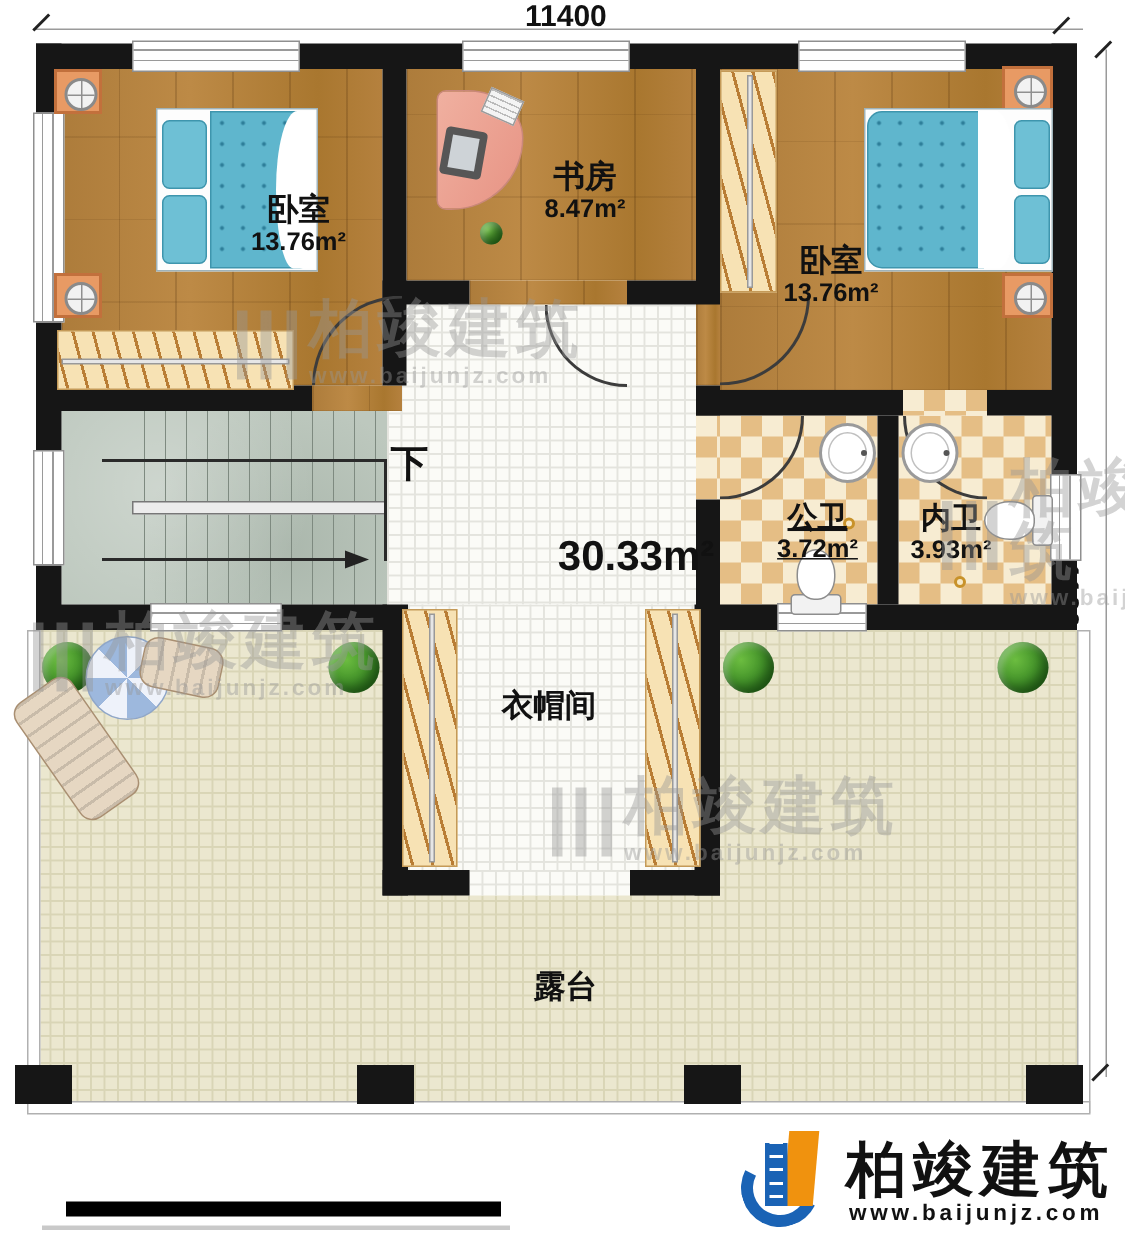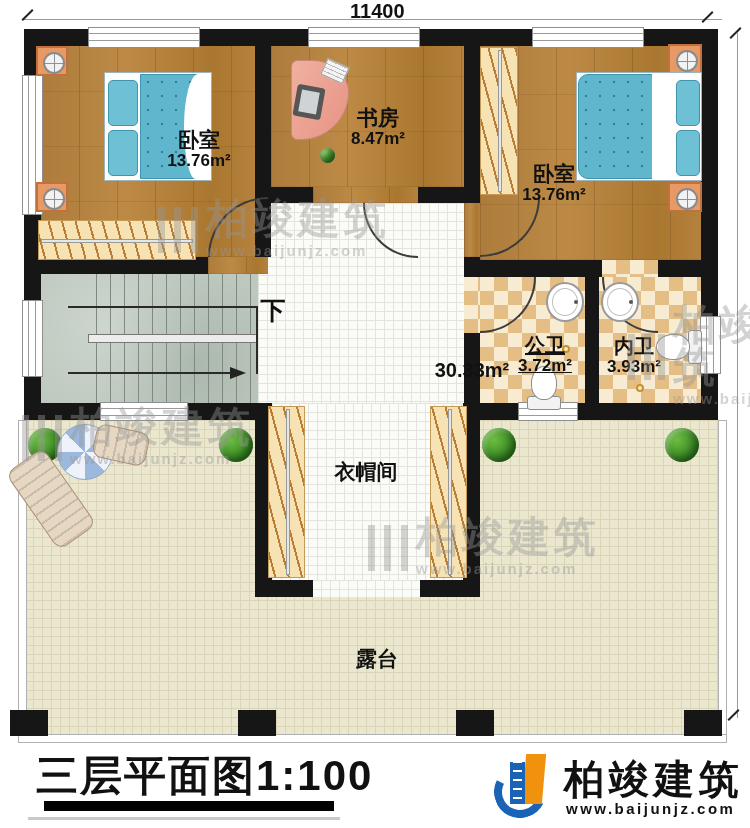--- a/index.html
+++ b/index.html
@@ -216,59 +216,57 @@
   <div class="abs" style="left:57px;top:424px;width:56px;height:56px;border-radius:50%;
        background:conic-gradient(#eef2fa 0 45deg,#9db8dd 45deg 90deg,#eef2fa 90deg 135deg,#9db8dd 135deg 180deg,#eef2fa 180deg 225deg,#9db8dd 225deg 270deg,#eef2fa 270deg 315deg,#9db8dd 315deg);
        border:1px solid #8fa6c8;box-sizing:border-box;"></div>
   <div class="lounger" style="left:28px;top:452px;width:44px;height:92px;transform:rotate(-35deg);"></div>
   <div class="lounger" style="left:94px;top:428px;width:52px;height:32px;transform:rotate(12deg);background-image:repeating-linear-gradient(90deg,rgba(0,0,0,.13) 0 2px,transparent 2px 10px);"></div>
 
   <div class="rlabel" style="left:199px;top:150px;">
     <span class="rname">卧室</span>
       <span class="rarea">13.76m²</span>
     </div>
-  <div class="rlabel" style="left:378px;top:128px;">
+  <div class="rlabel" style="left:390px;top:128px;">
     <span class="rname">书房</span>
       <span class="rarea">8.47m²</span>
     </div>
   <div class="rlabel" style="left:554px;top:184px;">
     <span class="rname">卧室</span>
       <span class="rarea">13.76m²</span>
     </div>
   <div class="rlabel" style="left:545px;top:355px;text-decoration:underline;">
     <span class="rname" style="font-size:20px">公卫</span>
       <span class="rarea">3.72m²</span>
     </div>
   <div class="rlabel" style="left:634px;top:356px;">
     <span class="rname" style="font-size:20px">内卫</span>
       <span class="rarea">3.93m²</span>
     </div>
-  <div class="rlabel" style="left:424px;top:371px;font-size:20px;margin-left:48px;">30.33m²</div>
+  <div class="rlabel" style="left:424px;top:371px;font-size:28px;">30.33m²</div>
   <div class="rlabel" style="left:366px;top:472px;font-size:21px;">衣帽间</div>
   <div class="rlabel" style="left:377px;top:659px;font-size:21px;">露台</div>
 
   <div class="wm" style="left:158px;top:198px;">
     <span class="wm-ico"></span>
     <span><span class="wm-name">柏竣建筑</span><br><span class="wm-url">www.baijunjz.com</span></span>
     </div>
   <div class="wm" style="left:22px;top:406px;">
     <span class="wm-ico"></span>
     <span><span class="wm-name">柏竣建筑</span><br><span class="wm-url">www.baijunjz.com</span></span>
     </div>
   <div class="wm" style="left:368px;top:516px;">
     <span class="wm-ico"></span>
     <span><span class="wm-name">柏竣建筑</span><br><span class="wm-url">www.baijunjz.com</span></span>
     </div>
   <div class="wm" style="left:628px;top:304px;">
     <span class="wm-ico"></span>
     <span><span class="wm-name">柏竣建筑</span><br><span class="wm-url">www.baijunjz.com</span></span>
     </div>
 
-  <div class="ftitle" style="left:36px;top:748px;">
-    <span>三层平面图</span><span>1:100</span></div>
   <div class="abs" style="left:44px;top:801px;width:290px;height:10px;background:#000;"></div>
   <div class="abs" style="left:28px;top:817px;width:312px;height:3px;background:#c9c9c9;"></div>
   <div class="abs" style="left:494px;top:750px;width:64px;height:74px;">
     <div class="swoosh" style="left:0px;top:16px;"></div>
     <div class="bldo" style="left:30px;top:4px;width:20px;height:50px;"></div>
     <div class="bldb" style="left:16px;top:12px;width:15px;height:42px;"></div>
   </div>
   <div class="logo-name" style="left:564px;top:752px;">柏竣建筑</div>
   <div class="logo-url" style="left:566px;top:800px;">www.baijunjz.com</div>
 

